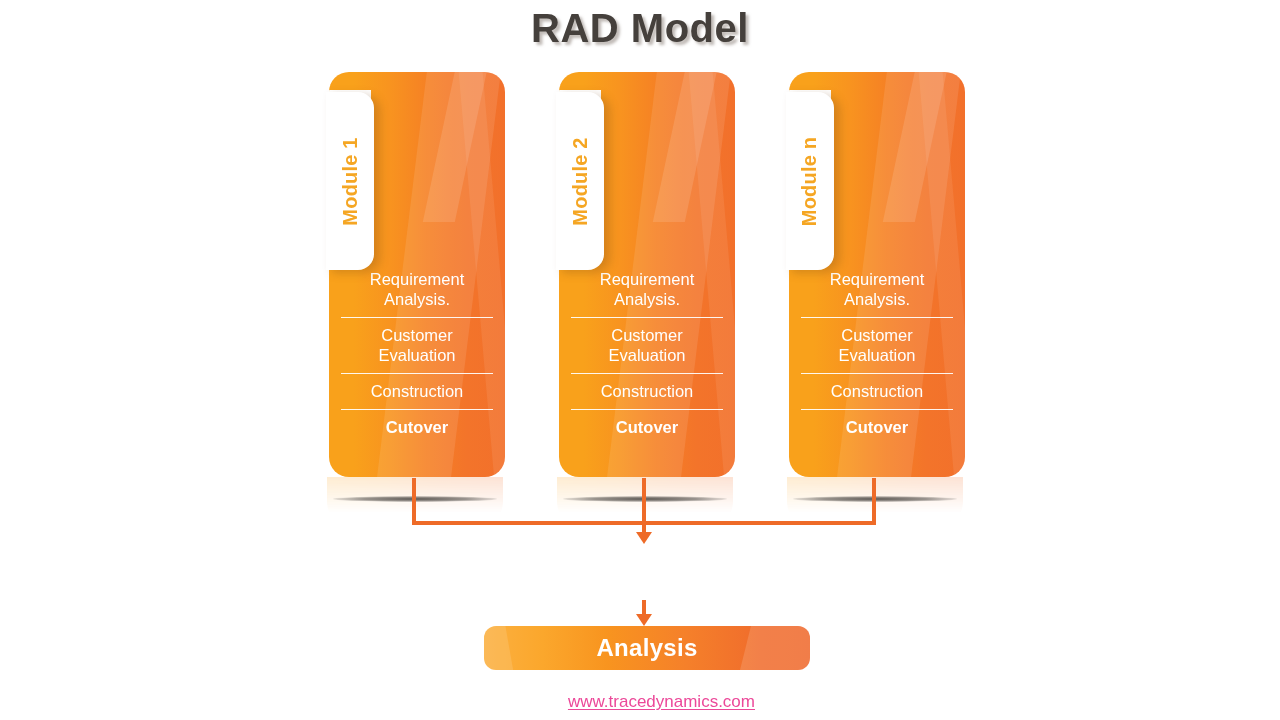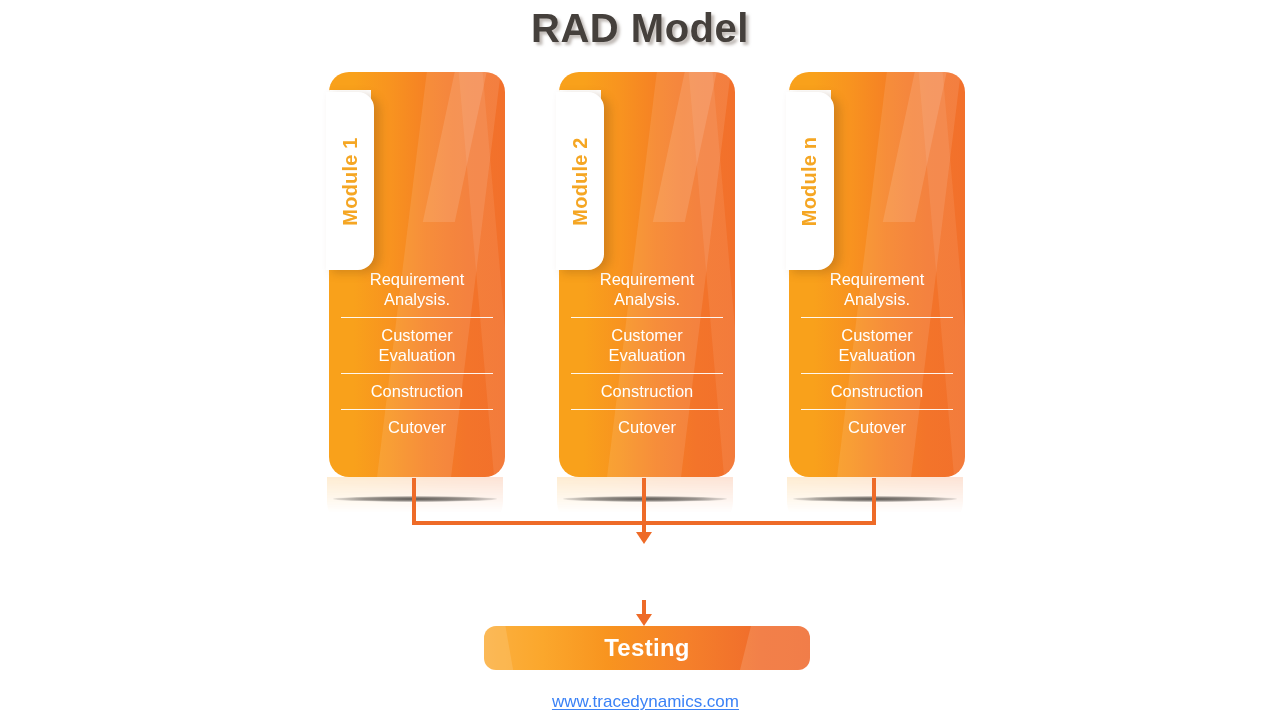--- a/index.html
+++ b/index.html
@@ -139,20 +139,21 @@
     color: #ffffff;
     font-size: 16.5px;
     line-height: 20px;
     text-align: center;
     padding: 7px 0 8px 0;
     border-bottom: 1.6px solid rgba(255,255,255,0.92);
     position: relative;
   }
   .phase.last {
     border-bottom: none;
+    font-weight: bold;
   }
 
   
   .reflection {
     position: absolute;
     top: 477px;
     width: 176px;
     height: 46px;
     overflow: hidden;
     pointer-events: none;
@@ -239,24 +240,24 @@
   }
 
   #integration-bar { left: 327px; top: 544px; width: 641px; height: 56px; }
   #integration-bar .bar-label { font-size: 25px; }
   #testing-bar { left: 484px; top: 626px; width: 326px; height: 44px; }
   #testing-bar .bar-label { font-size: 24px; }
 
   
   .footer-link {
     position: absolute;
-    right: 310px;
+    right: 294px;
     top: 692px;
     font-size: 17px;
-    color: #3b82f6;
+    color: #ec4899;
     text-decoration: underline;
     text-underline-offset: 2px;
     white-space: nowrap;
   }
 </style>
 </head>
 <body>
 
 <div class="stage">
 
@@ -336,18 +337,18 @@
   <div class="arrow-head" style="left:636px; top:532px;"></div>
 
 
   <div class="connector" style="left:642px; top:600px; width:4px; height:16px;"></div>
   <div class="arrow-head" style="left:636px; top:614px;"></div>
 
   <div class="bar" id="testing-bar">
     <div class="bar-fill"></div>
     <div class="bar-fold-left"></div>
     <div class="bar-fold-right"></div>
-    <span class="bar-label">Testing</span>
+    <span class="bar-label">Analysis</span>
   </div>
 
   <a class="footer-link" href="#">www.tracedynamics.com</a>
 
 </div>
 
 </body></html>

